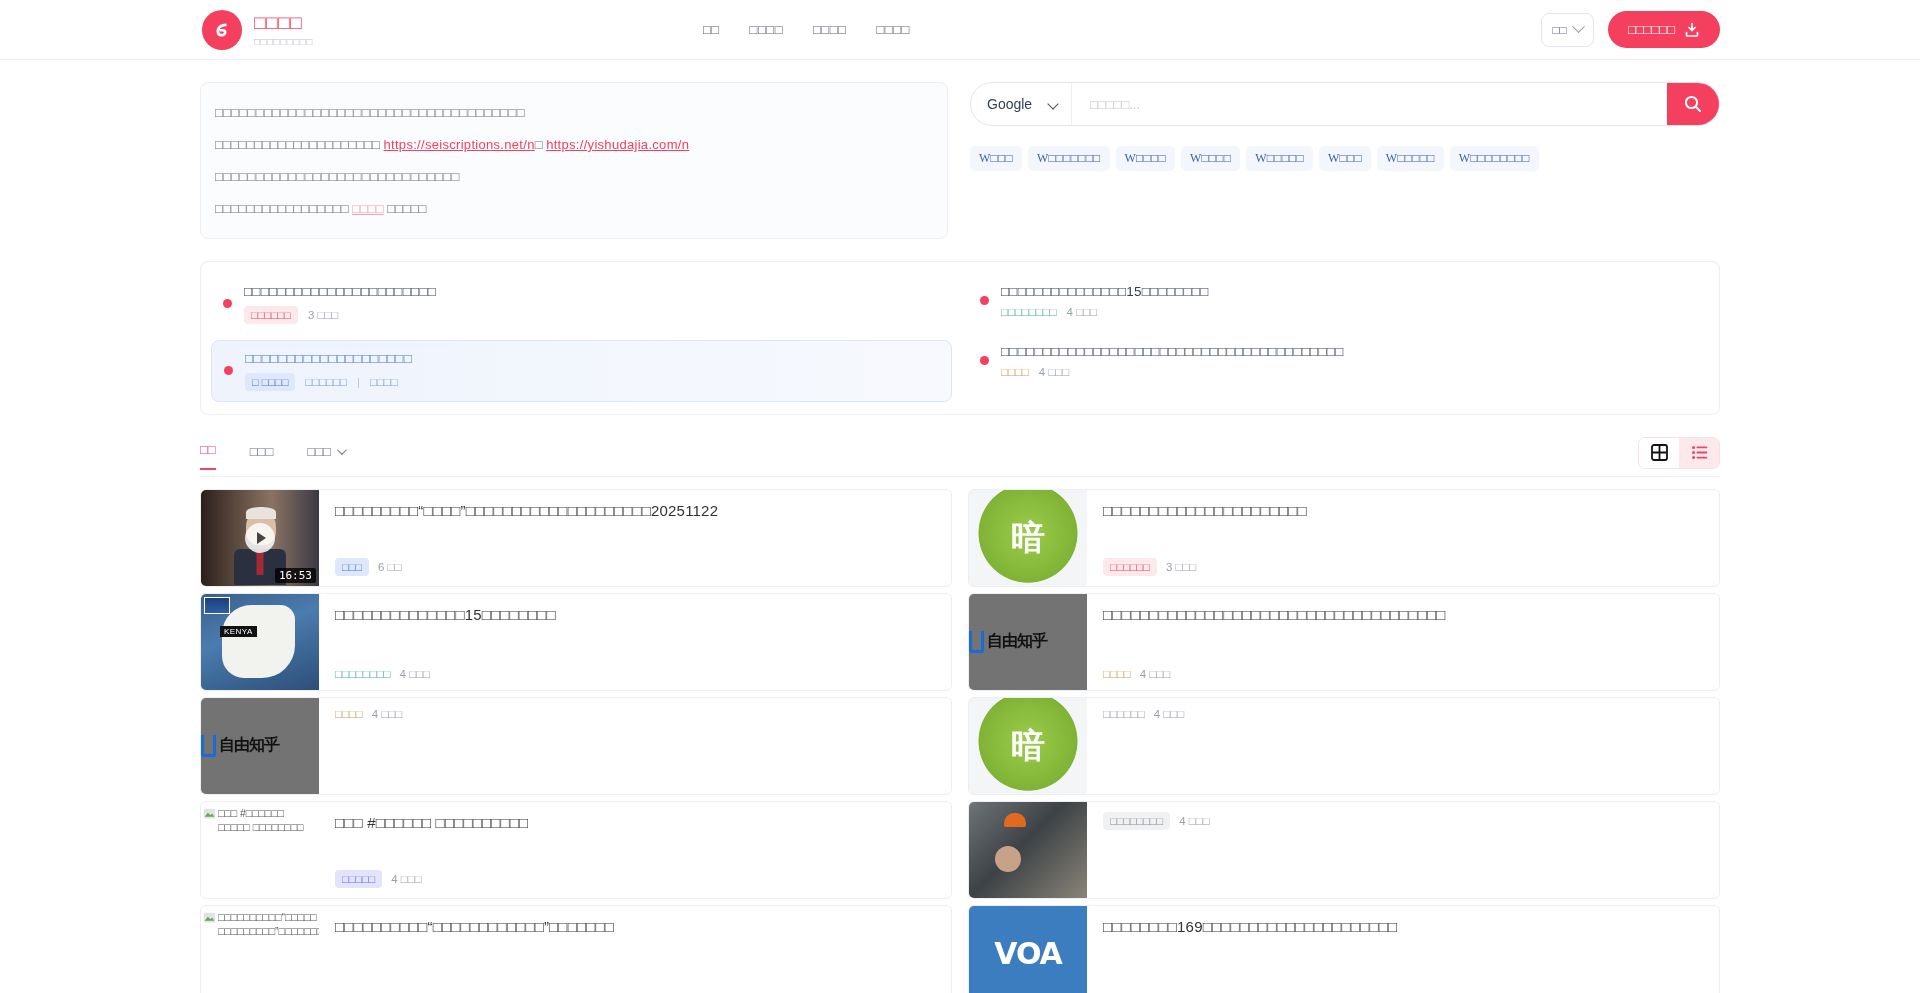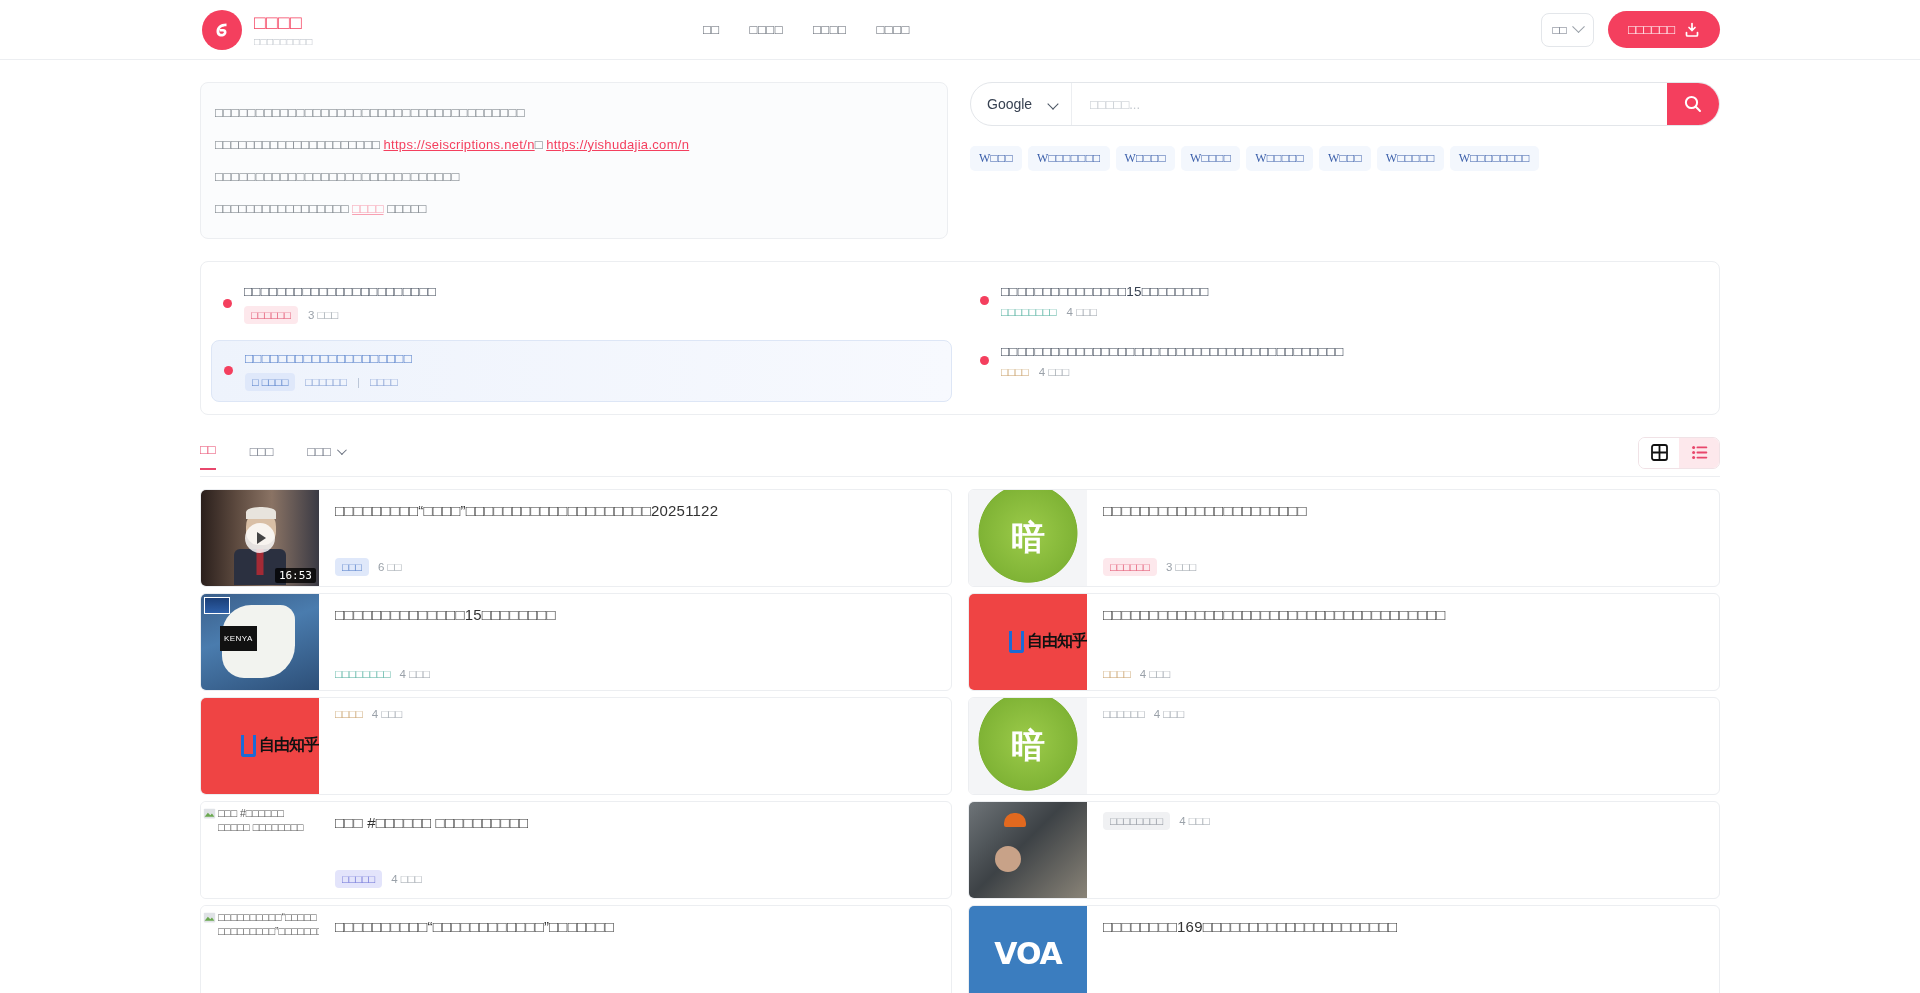--- a/index.html
+++ b/index.html
@@ -174,26 +174,26 @@
   .broken {
     width: 118px; background: #fff; padding: 4px 2px;
     font-size: 10.5px; color: #555; line-height: 1.35;
     display: flex; align-items: flex-start; gap: 2px; overflow: hidden;
   }
   .broken-ic { width: 13px; height: 13px; flex-shrink: 0; margin-top: 1px; }
 
   
   .tn-green { width:100%; height:100%; background: radial-gradient(circle at 50% 45%, #9ccb4a 0%, #7fb335 62%, #f4f5f7 63%); display:flex; align-items:center; justify-content:center; }
   .tn-green span { color:#fff; font-size:34px; font-weight:700; font-family:"DejaVu Sans", sans-serif; }
-  .tn-zhihu { width:100%; height:100%; background:#ef4444; display:flex; align-items:center; justify-content:flex-end; gap:3px; }
+  .tn-zhihu { width:100%; height:100%; background:#737373; display:flex; align-items:center; justify-content:flex-start; gap:3px; }
   .tn-zhihu .zi { width:15px; height:22px; border:3px solid #1a6bd6; border-top:none; border-radius:0 0 3px 3px; position:relative; }
   .tn-zhihu .zt { color:#111; font-size:16px; font-weight:800; letter-spacing:-1px; font-family:"DejaVu Sans", sans-serif; }
   .tn-kenya { width:100%; height:100%; background:linear-gradient(160deg,#3b5f8a 0%,#4a7cae 40%,#2d4f78 100%); position:relative; }
   .tn-kenya .land { position:absolute; left:18%; top:12%; width:62%; height:76%; background:#f2f3ef; border-radius:40% 20% 45% 30%; }
-  .tn-kenya .lbl { position:absolute; left:16%; top:34%; background:#111; color:#fff; font-size:8px; padding:8px 4px; letter-spacing:.5px; }
+  .tn-kenya .lbl { position:absolute; left:16%; top:34%; background:#111; color:#fff; font-size:8px; padding:1px 4px; letter-spacing:.5px; }
   .tn-kenya .flag { position:absolute; left:3px; top:3px; width:26px; height:17px; background:linear-gradient(#1b3f78,#2d5fa8); border:1px solid #fff; }
   .tn-crowd { width:100%; height:100%; background:linear-gradient(135deg,#6e7478 0%,#3d4246 45%,#8a8478 100%); position:relative; }
   .tn-crowd .h1 { position:absolute; left:30%; top:12%; width:22px; height:14px; background:#e2691f; border-radius:10px 10px 2px 2px; }
   .tn-crowd .f1 { position:absolute; left:22%; top:46%; width:26px; height:26px; background:#c8a288; border-radius:50%; }
   .tn-voa { width:100%; height:100%; background:#3b7dbf; display:flex; align-items:center; justify-content:center; }
   .tn-voa span { color:#fff; font-size:30px; font-weight:800; font-family:"DejaVu Sans", sans-serif; letter-spacing:-1px; }
   .tn-news { width:100%; height:100%; background:linear-gradient(90deg,#2a1f1c 0%,#5d4a3f 30%,#8a7364 60%,#3a3a44 100%); position:relative; }
   .tn-news .head { position:absolute; left:38%; top:22%; width:30px; height:34px; background:#d9bfa5; border-radius:46% 46% 40% 40%; }
   .tn-news .hair { position:absolute; left:38%; top:18%; width:30px; height:12px; background:#e8e4dd; border-radius:46% 46% 0 0; }
   .tn-news .suit { position:absolute; left:28%; top:62%; width:52px; height:36px; background:#2b3040; border-radius:6px 6px 0 0; }

